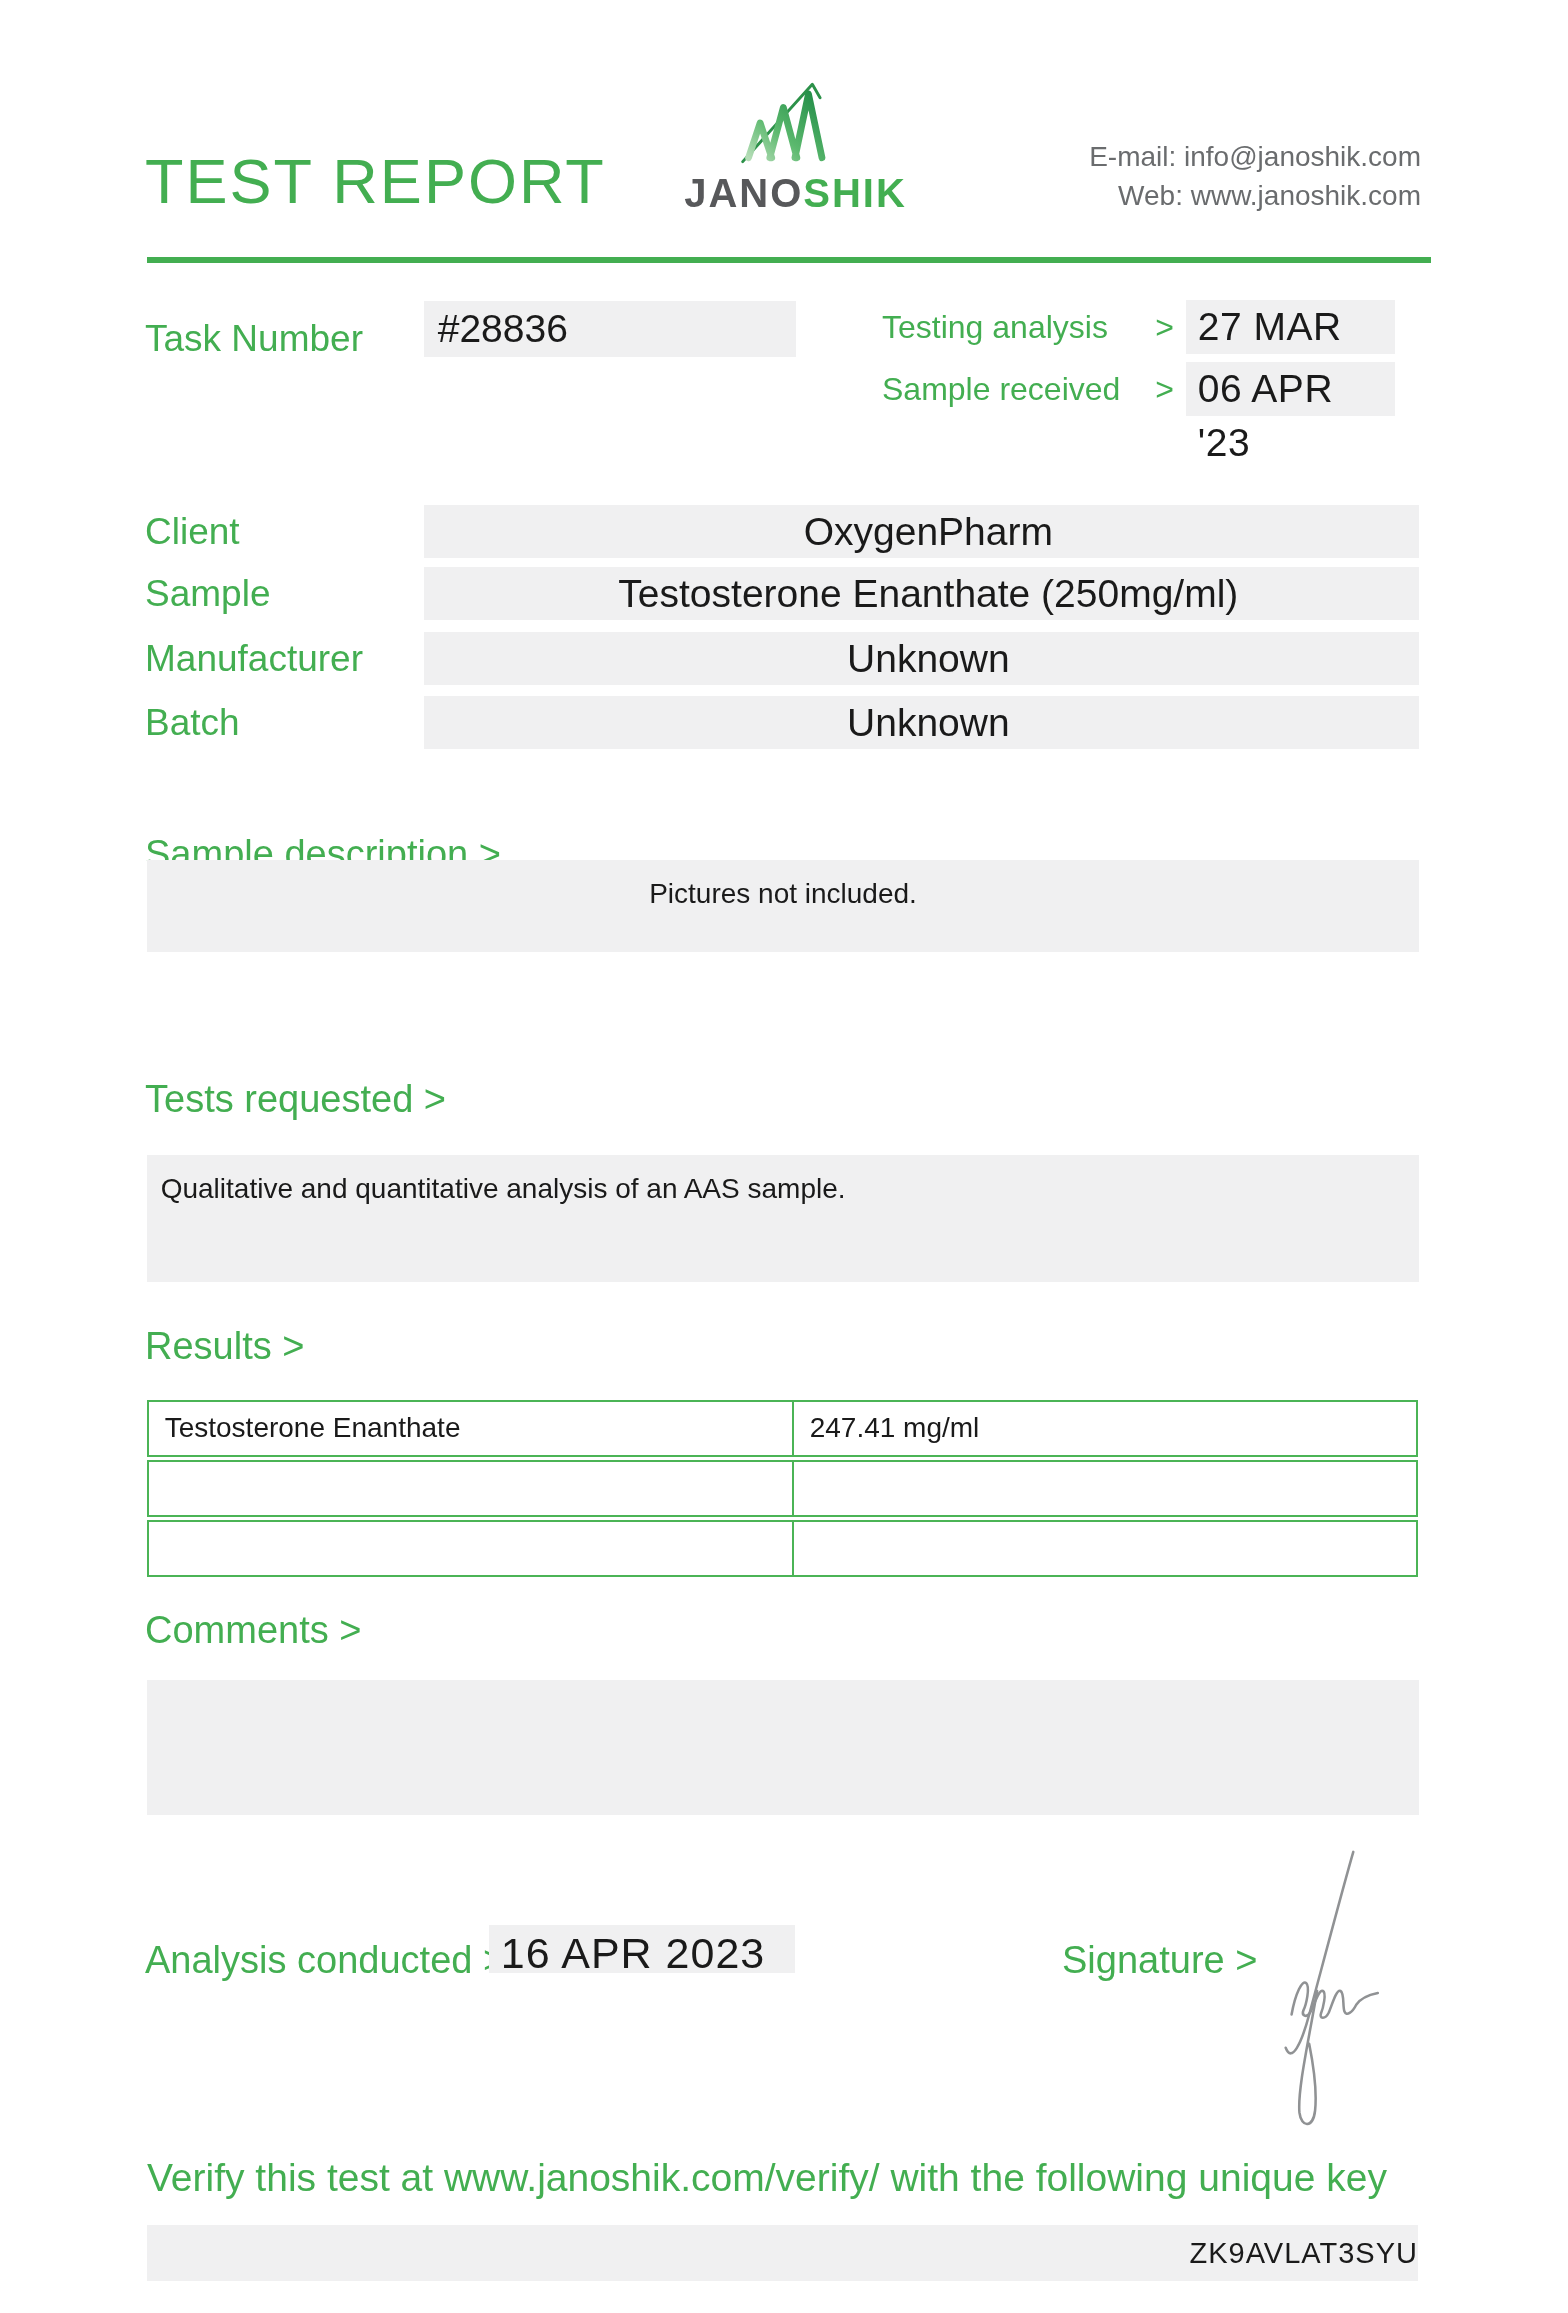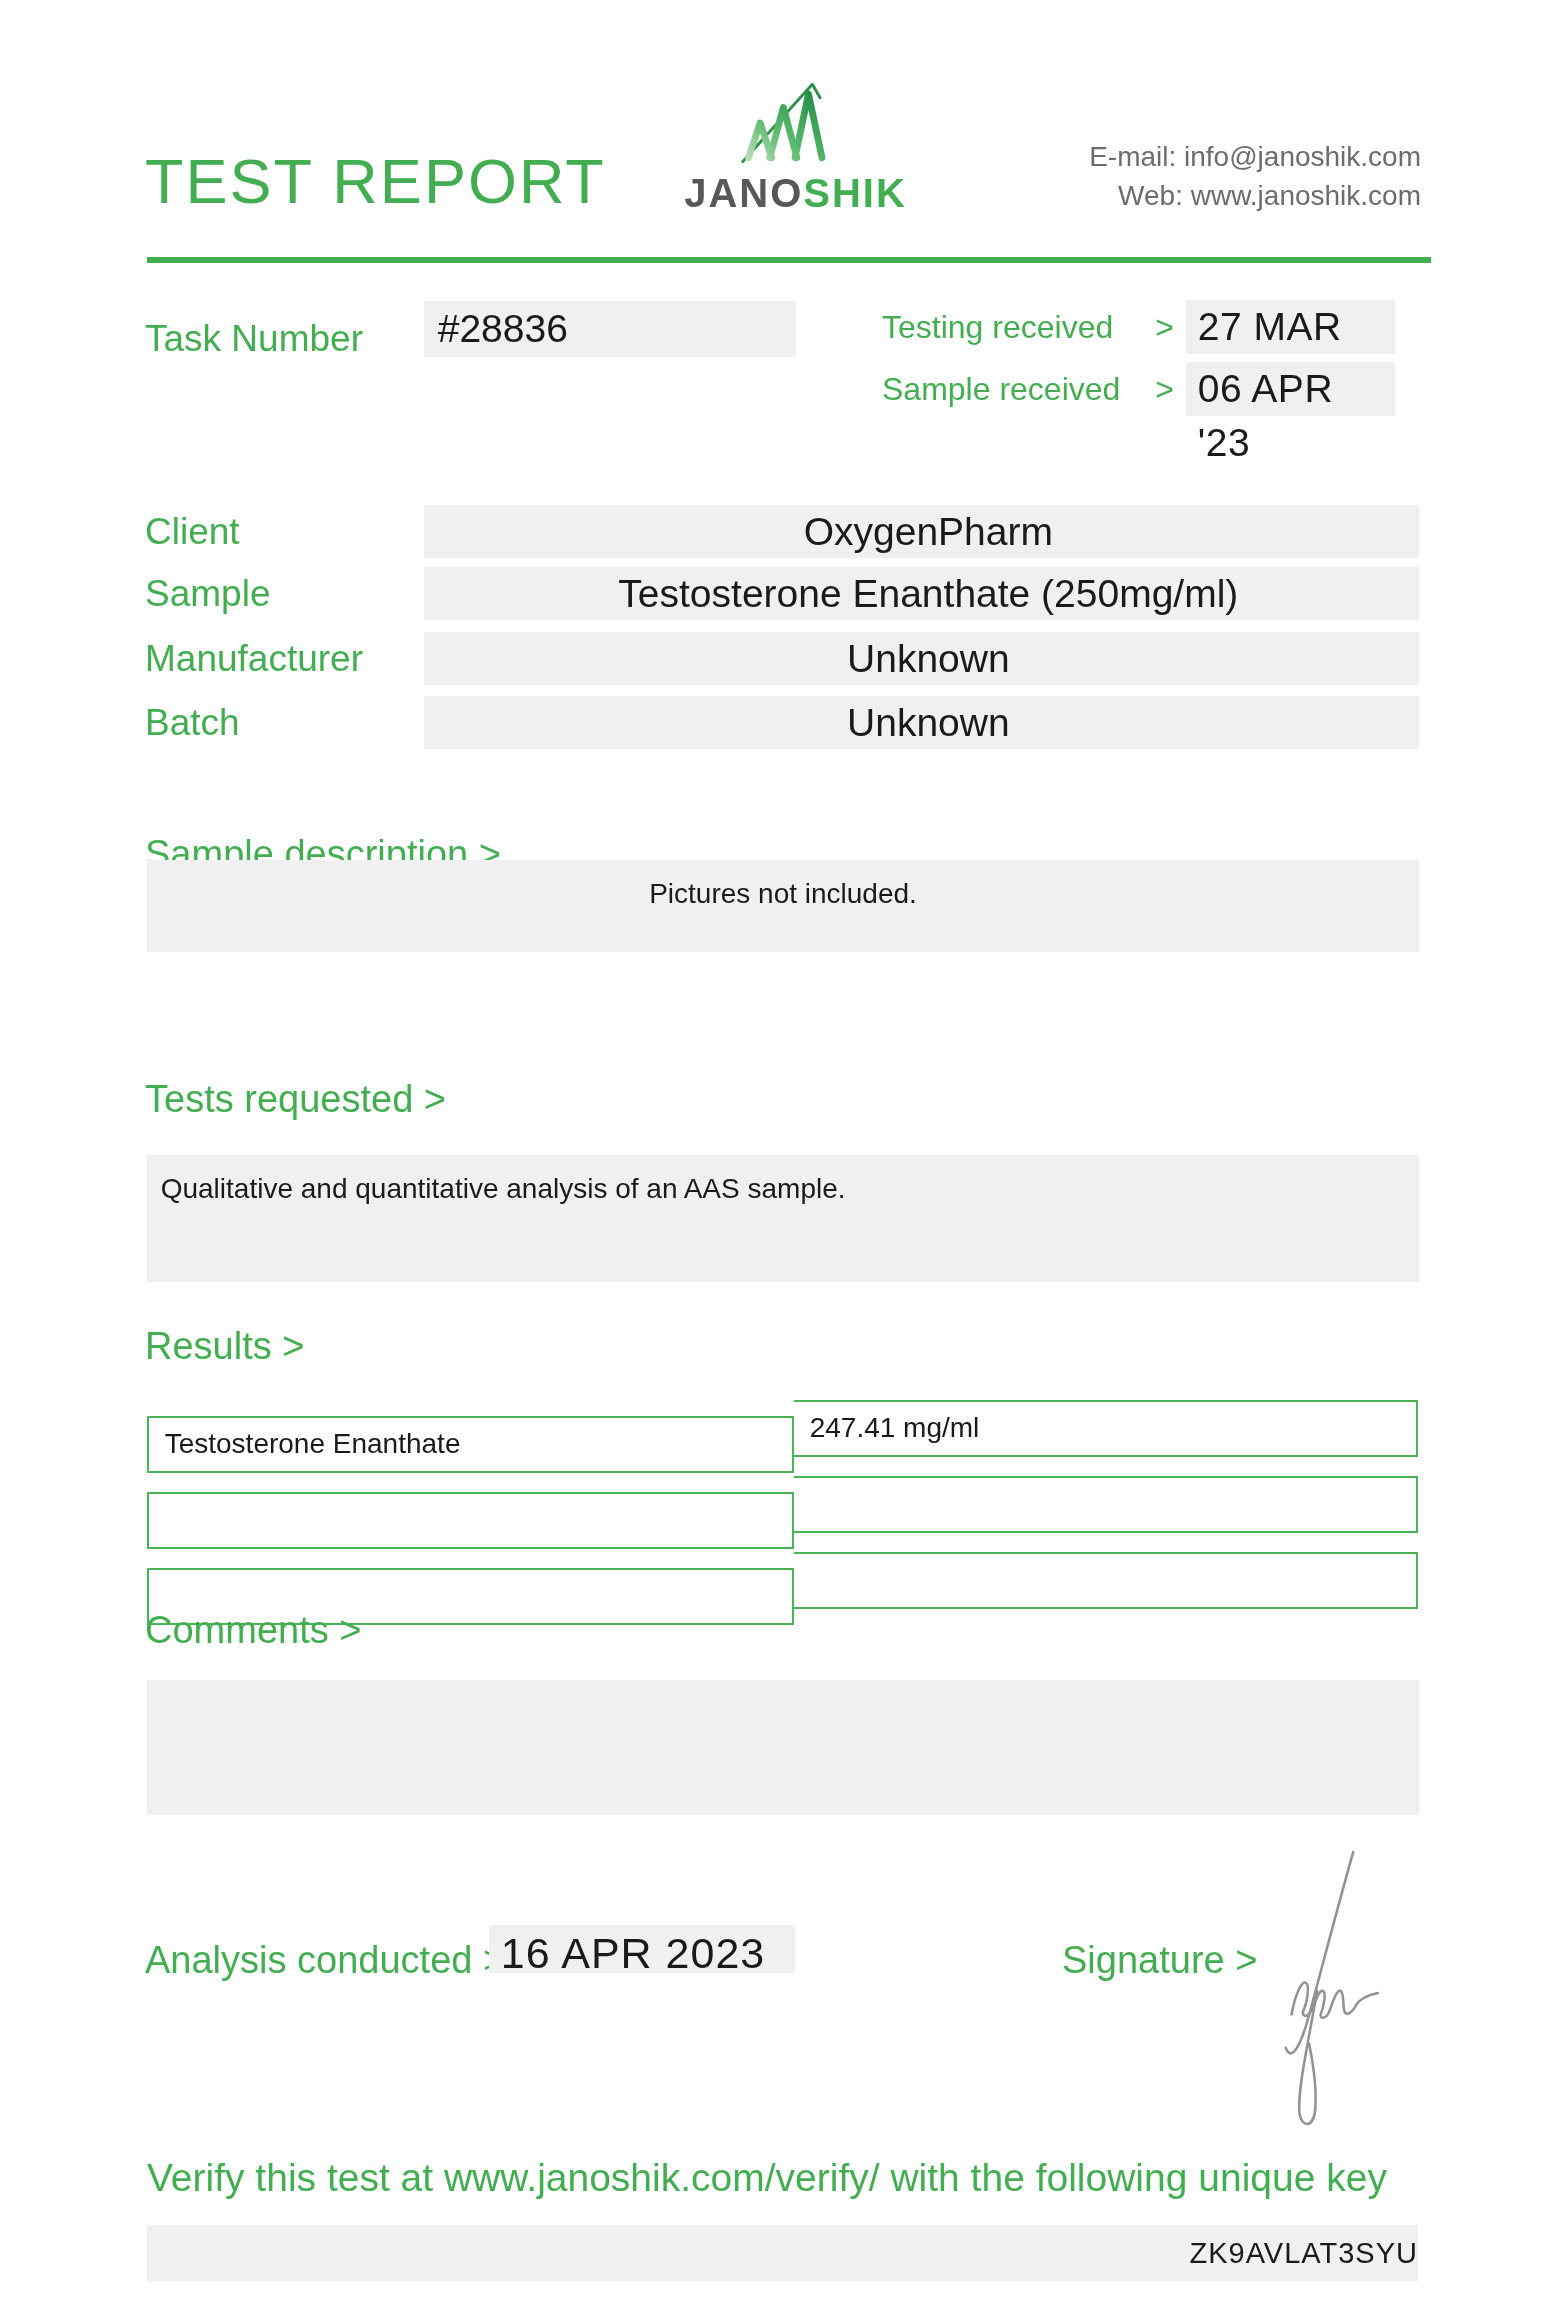--- a/index.html
+++ b/index.html
@@ -45,21 +45,21 @@
 
   .info-label{left:145px;height:53px;display:flex;align-items:center;}
   .info-box{left:424px;width:995px;height:53px;font-size:39px;line-height:53px;padding-left:13.7px;text-align:center;}
 
   .section-heading{left:145px;font-size:38px;color:var(--accent);}
   .content-box{left:147px;width:1272px;background:var(--box-bg);font-size:28px;padding:17.6px 13.7px;color:var(--text-dark);}
 
   .results-table{left:147px;top:1400px;width:1271px;}
   .t-row{display:flex;margin-bottom:2.9px;}
   .t-cell{border:2.9px solid var(--table-border);height:57px;font-size:28px;line-height:51px;color:var(--text-dark);background:#fff;}
-  .t-cell.c1{width:647px;padding-left:15.7px;border-right:2.9px solid var(--table-border);margin-top:16px;}
+  .t-cell.c1{width:647px;padding-left:15.7px;border-right:2.9px solid var(--table-border);}
   .t-cell.c2{flex:1;padding-left:15.7px;border-left:0;}
 
   .analysis-label{left:145px;top:1939px;font-size:38px;}
   .analysis-box{left:489px;top:1925px;width:306px;height:48px;font-size:43px;line-height:56px;padding-left:11.8px;letter-spacing:1px;}
   .signature-label{left:1062px;top:1939px;font-size:38px;}
   .signature-svg{left:1258px;top:1846px;width:123px;height:289px;}
 
   .verify-text{left:147px;top:2156px;width:1284px;font-size:39px;white-space:nowrap;color:var(--accent);}
   .key-box{left:147px;top:2225px;width:1271px;height:56px;font-size:29px;line-height:56px;text-align:right;letter-spacing:1px;}
 </style>
@@ -92,21 +92,21 @@
   </div>
 
   <div class="abs divider"></div>
 
   <div class="abs field-label task-label">Task Number</div>
   <div class="abs gray-box task-box">
     <span>#28836</span>
   </div>
 
   <div class="abs date-label-row r1">
-    <span>Testing received</span>
+    <span>Testing analysis</span>
     <span>&gt;</span>
   </div>
   <div class="abs gray-box date-box r1">
     <span>27 MAR '23</span>
   </div>
 
   <div class="abs date-label-row r2">
     <span>Sample received</span>
     <span>&gt;</span>
   </div>

